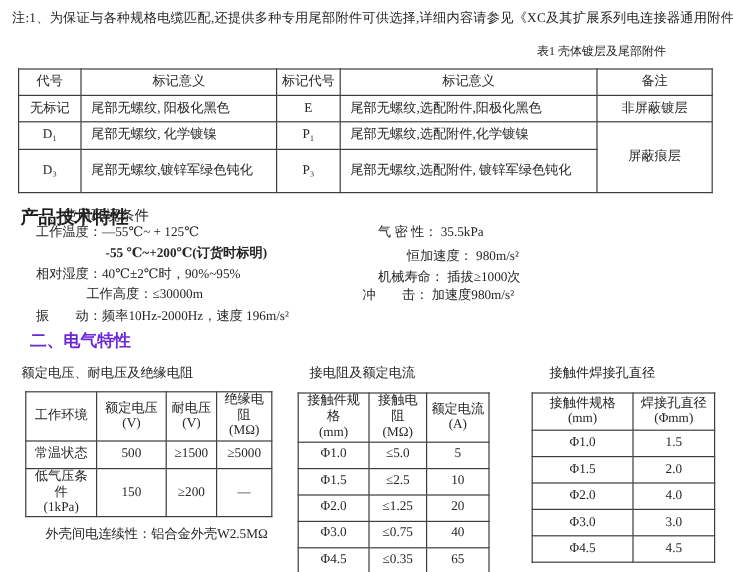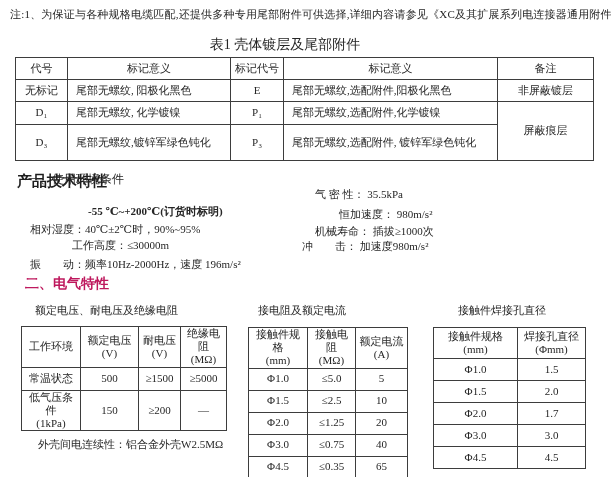--- a/index.html
+++ b/index.html
@@ -3,30 +3,30 @@
 <meta charset="utf-8">
 <style>
   html,body { margin:0; padding:0; background:#ffffff; }
   .page {
     position:relative; width:611px; height:477px; background:#ffffff;
     font-family:"Liberation Serif","DejaVu Serif",serif; color:#262626;
     overflow:hidden;
   }
   .abs { position:absolute; }
   .note { font-size:11px; letter-spacing:0.2px; white-space:nowrap; }
-  .tbl-title { font-size:14px; text-align:center; }
+  .tbl-title { font-size:10px; text-align:right; }
   .small-title { font-size:11px; white-space:nowrap; }
   .h-main {
     font-family:"Liberation Sans","DejaVu Sans",sans-serif;
     font-weight:bold; font-size:15px; color:#1e1e1e; white-space:nowrap;
   }
   .h-sub { font-size:12px; white-space:nowrap; }
   .h-main2 {
     font-family:"Liberation Sans","DejaVu Sans",sans-serif;
-    font-weight:bold; font-size:14px; color:#be185d; white-space:nowrap;
+    font-weight:bold; font-size:14px; color:#6d28d9; white-space:nowrap;
   }
   .env-line { font-size:11px; white-space:nowrap; line-height:17px; }
   table { border-collapse:collapse; table-layout:fixed; }
   td {
     border:1px solid #3d3d3d; font-size:11px; text-align:center;
     vertical-align:middle; padding:0 2px; line-height:1.2;
     white-space:pre-line; overflow:hidden;
   }
   .cell-left { text-align:left; padding-left:8px; }
   .footer-note { font-size:11px; white-space:nowrap; }
@@ -77,33 +77,34 @@
         <td>P₃</td>
         <td class="cell-left">尾部无螺纹,选配附件, 镀锌军绿色钝化</td>
       </tr>
     </tbody>
       </table>
   </div>
 
   <div class="abs h-main" style="left:17px; top:148px;margin-top:24px;">产品技术特性</div>
   <div class="abs h-sub" style="left:28px; top:171px;">一、使用环境条件</div>
 
+  <div class="abs env-line" style="left:30px; top:186px;">工作温度：—55℃~ + 125℃</div>
   <div class="abs env-line" style="left:88px; top:203px;font-weight:bold;">-55 ℃~+200℃(订货时标明)</div>
   <div class="abs env-line" style="left:30px; top:221px;">相对湿度：40℃±2℃时，90%~95%</div>
   <div class="abs env-line" style="left:30px; top:237px;margin-left:42px;">工作高度：≤30000m</div>
   <div class="abs env-line" style="left:30px; top:256px;">振　　动：频率10Hz-2000Hz，速度 196m/s²</div>
 
   <div class="abs env-line" style="left:315px; top:186px;">气 密 性： 35.5kPa</div>
   <div class="abs env-line" style="left:315px; top:206px;margin-left:24px;">恒加速度： 980m/s²</div>
   <div class="abs env-line" style="left:315px; top:223px;">机械寿命： 插拔≥1000次</div>
   <div class="abs env-line" style="left:302px; top:238px;">冲　　击： 加速度980m/s²</div>
 
   <div class="abs h-main2" style="left:25px; top:275px;">二、电气特性</div>
 
-  <div class="abs small-title" style="left:35px; top:303px;text-align:center;">额定电压、耐电压及绝缘电阻</div>
+  <div class="abs small-title" style="left:18px; top:303px;text-align:center;">额定电压、耐电压及绝缘电阻</div>
   <div class="abs small-title" style="left:258px; top:303px;">接电阻及额定电流</div>
   <div class="abs small-title" style="left:458px; top:303px;">接触件焊接孔直径</div>
 
   <div class="abs" style="left:21px; top:326px;">
     <table>
       <colgroup>
         <col style="width:59px">
           <col style="width:58px">
           <col style="width:42px">
           <col style="width:46px">
@@ -173,21 +174,21 @@
       </tr>
       <tr style="height:21px">
         <td>Φ4.5</td>
         <td>≤0.35</td>
         <td>65</td>
       </tr>
     </tbody>
       </table>
   </div>
 
-  <div class="abs" style="left:433px; top:327px;">
+  <div class="abs" style="left:443px; top:327px;">
     <table>
       <colgroup>
         <col style="width:84px">
           <col style="width:68px">
       </colgroup>
       <tbody>
           <tr style="height:31px">
         <td>接触件规格(mm)</td>
         <td>焊接孔直径
 (Φmm)</td>
@@ -195,21 +196,21 @@
       <tr style="height:22px">
         <td>Φ1.0</td>
         <td>1.5</td>
       </tr>
       <tr style="height:22px">
         <td>Φ1.5</td>
         <td>2.0</td>
       </tr>
       <tr style="height:22px">
         <td>Φ2.0</td>
-        <td>1.7</td>
+        <td>4.0</td>
       </tr>
       <tr style="height:22px">
         <td>Φ3.0</td>
         <td>3.0</td>
       </tr>
       <tr style="height:22px">
         <td>Φ4.5</td>
         <td>4.5</td>
       </tr>
     </tbody>

